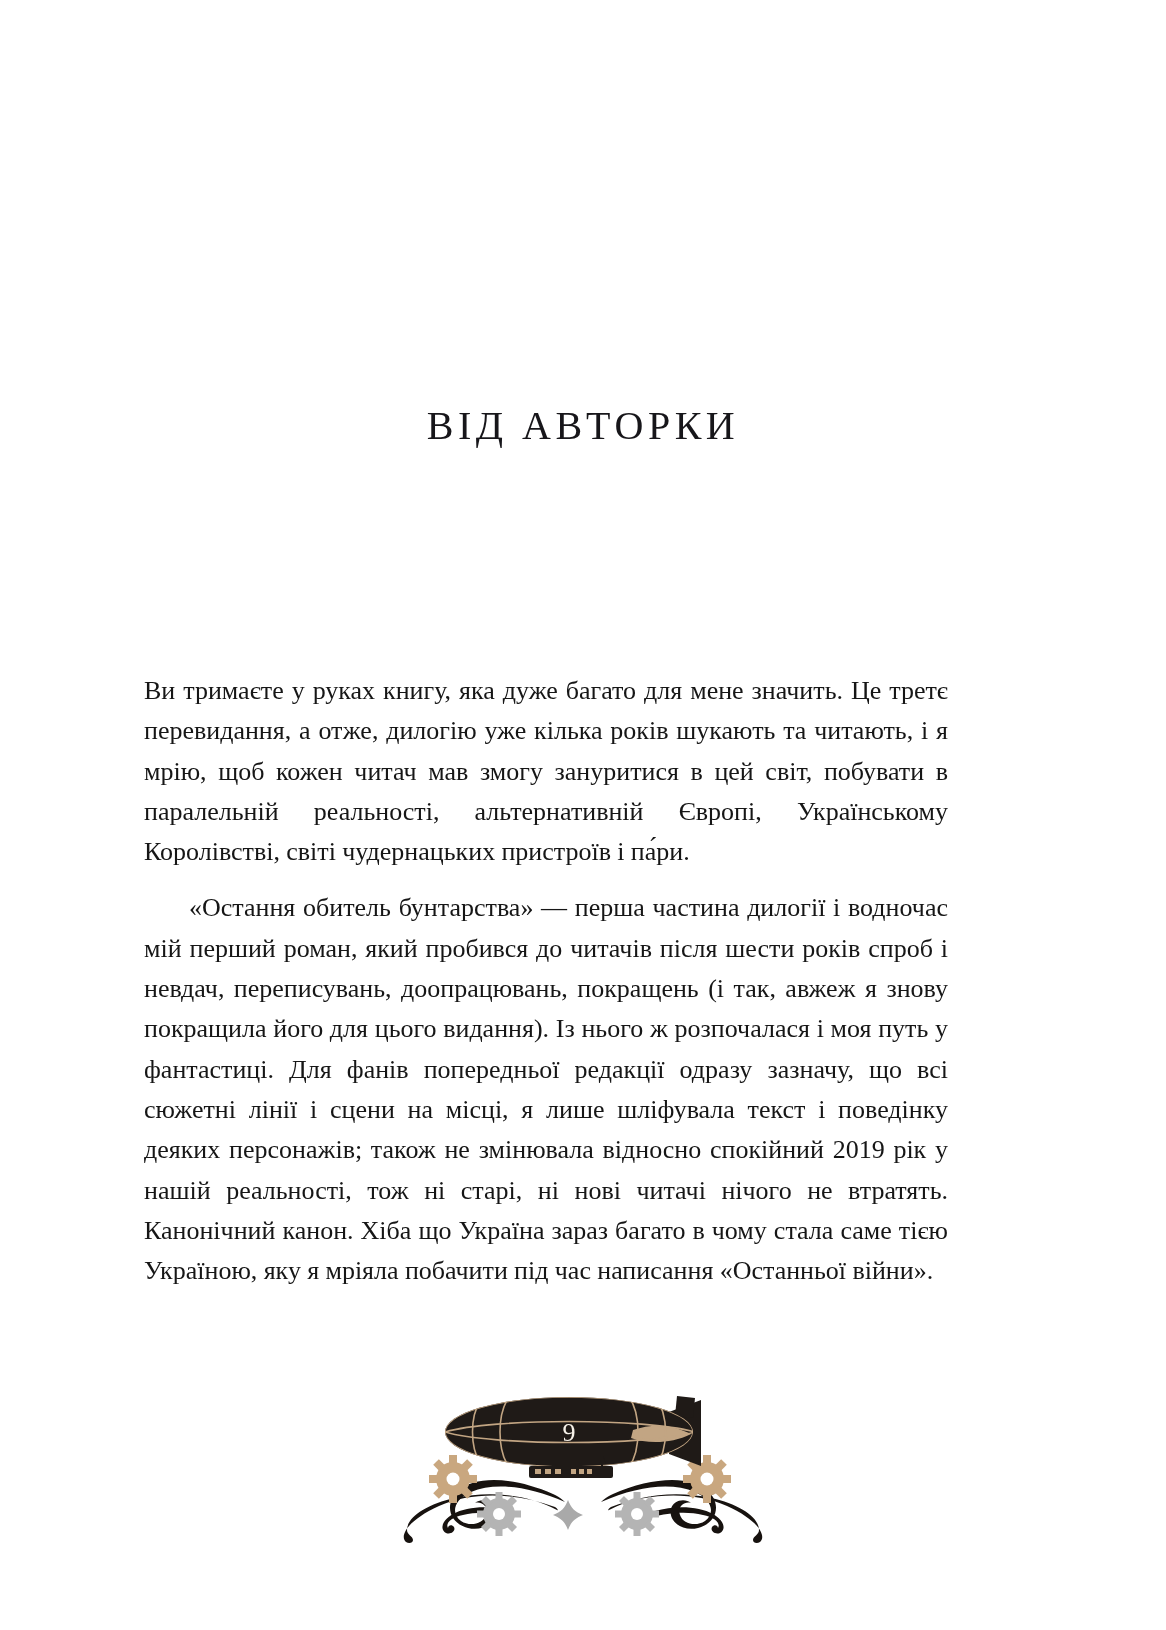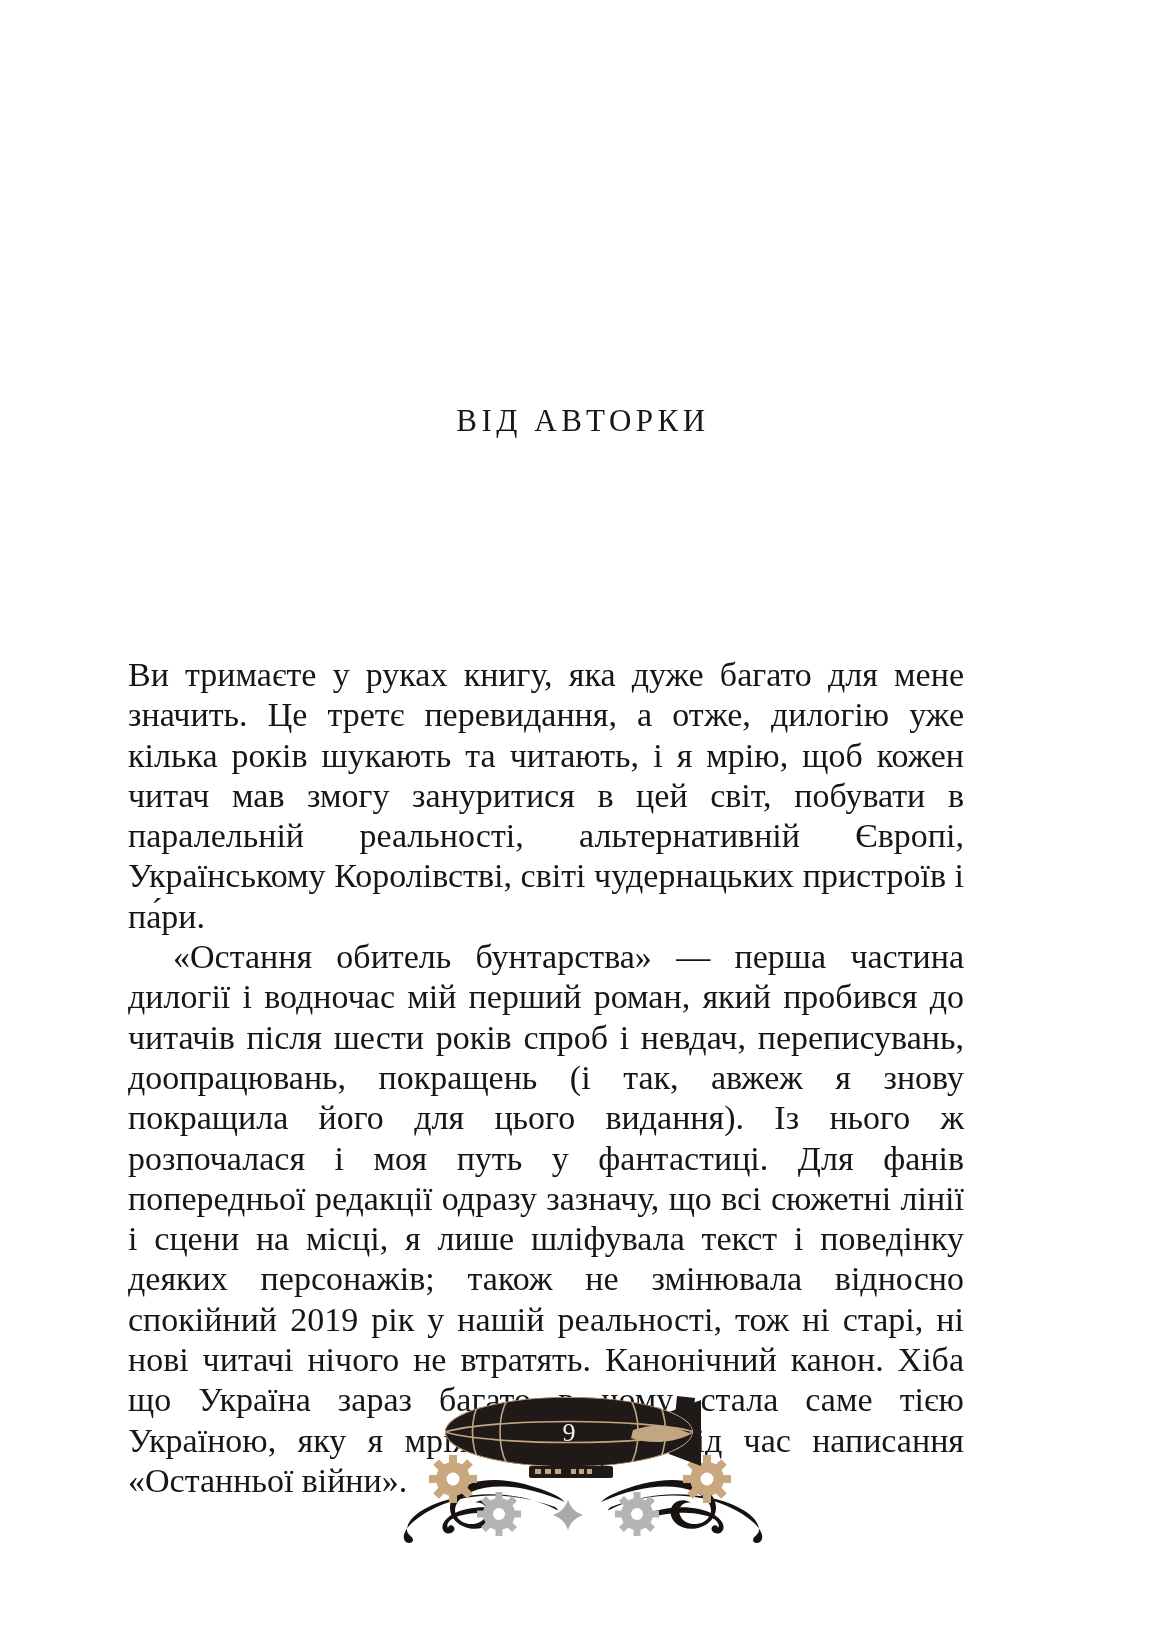--- a/index.html
+++ b/index.html
@@ -18,40 +18,40 @@
     color: #151515;
   }
 
   
   .chapter-title {
     position: absolute;
     top: 404px;
     left: 0;
     width: 1166px;
     text-align: center;
-    font-size: 31px;
+    font-size: 40px;
     font-weight: 400;
     letter-spacing: 4.5px;
     color: #17161a;
     line-height: 1.1;
     margin: 0;
     white-space: pre;
   }
 
   
   .body-block {
     position: absolute;
     left: 128px;
     top: 655px;
     width: 836px;
   }
 
   .body-block p {
-    margin: 0;
-    font-size: 34px;
+    margin: 16px;
+    font-size: 26px;
     line-height: 40.3px;
     text-align: justify;
     text-justify: inter-word;
     color: #161616;
     hyphens: manual;
     -webkit-hyphens: manual;
     word-spacing: -0.2px;
   }
 
   .body-block p.indent {

